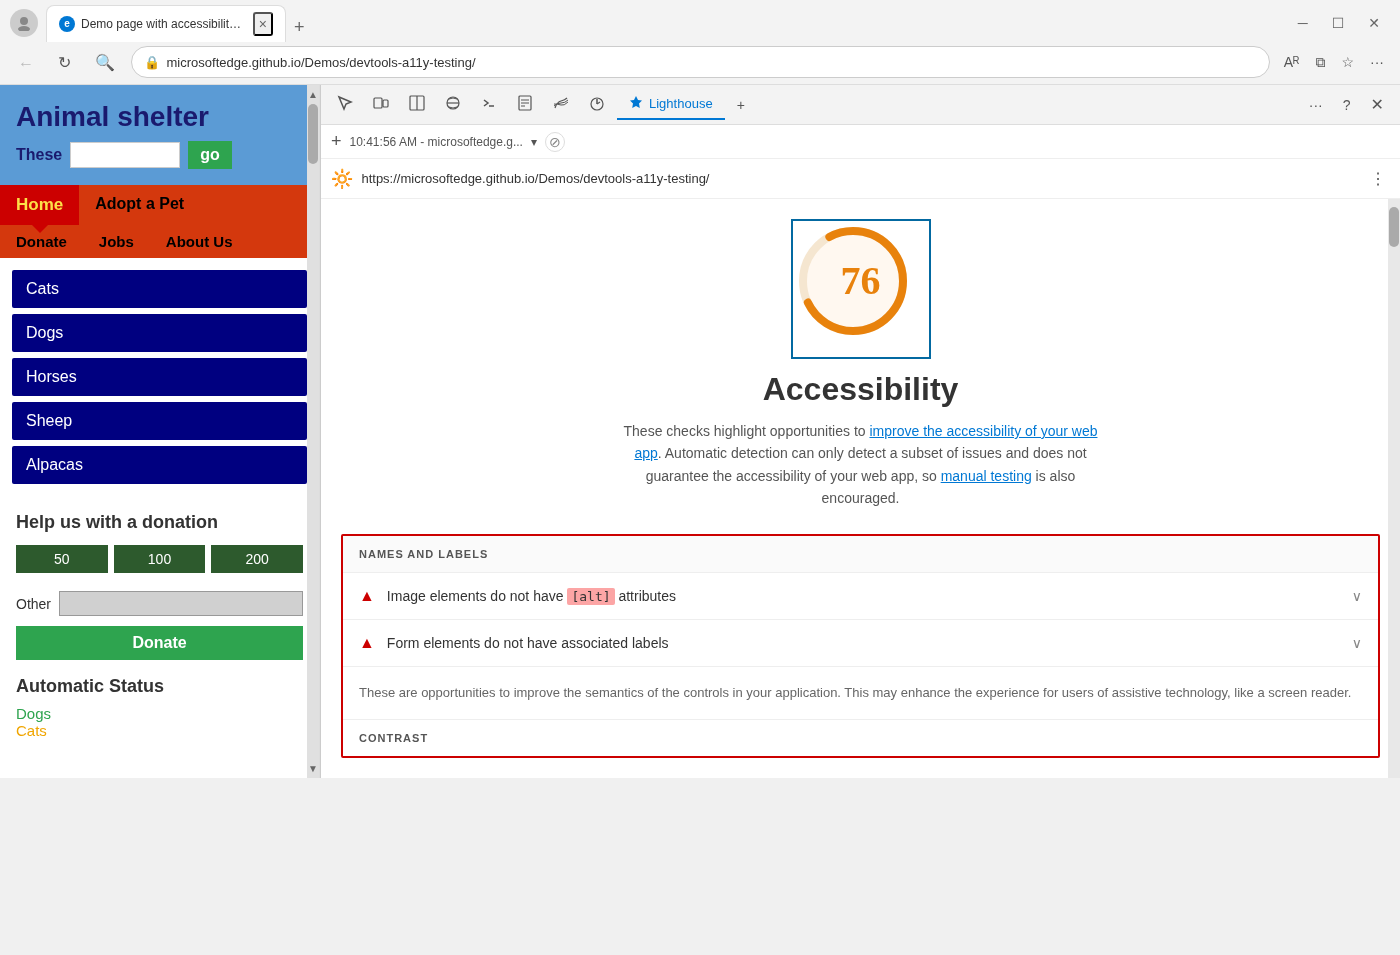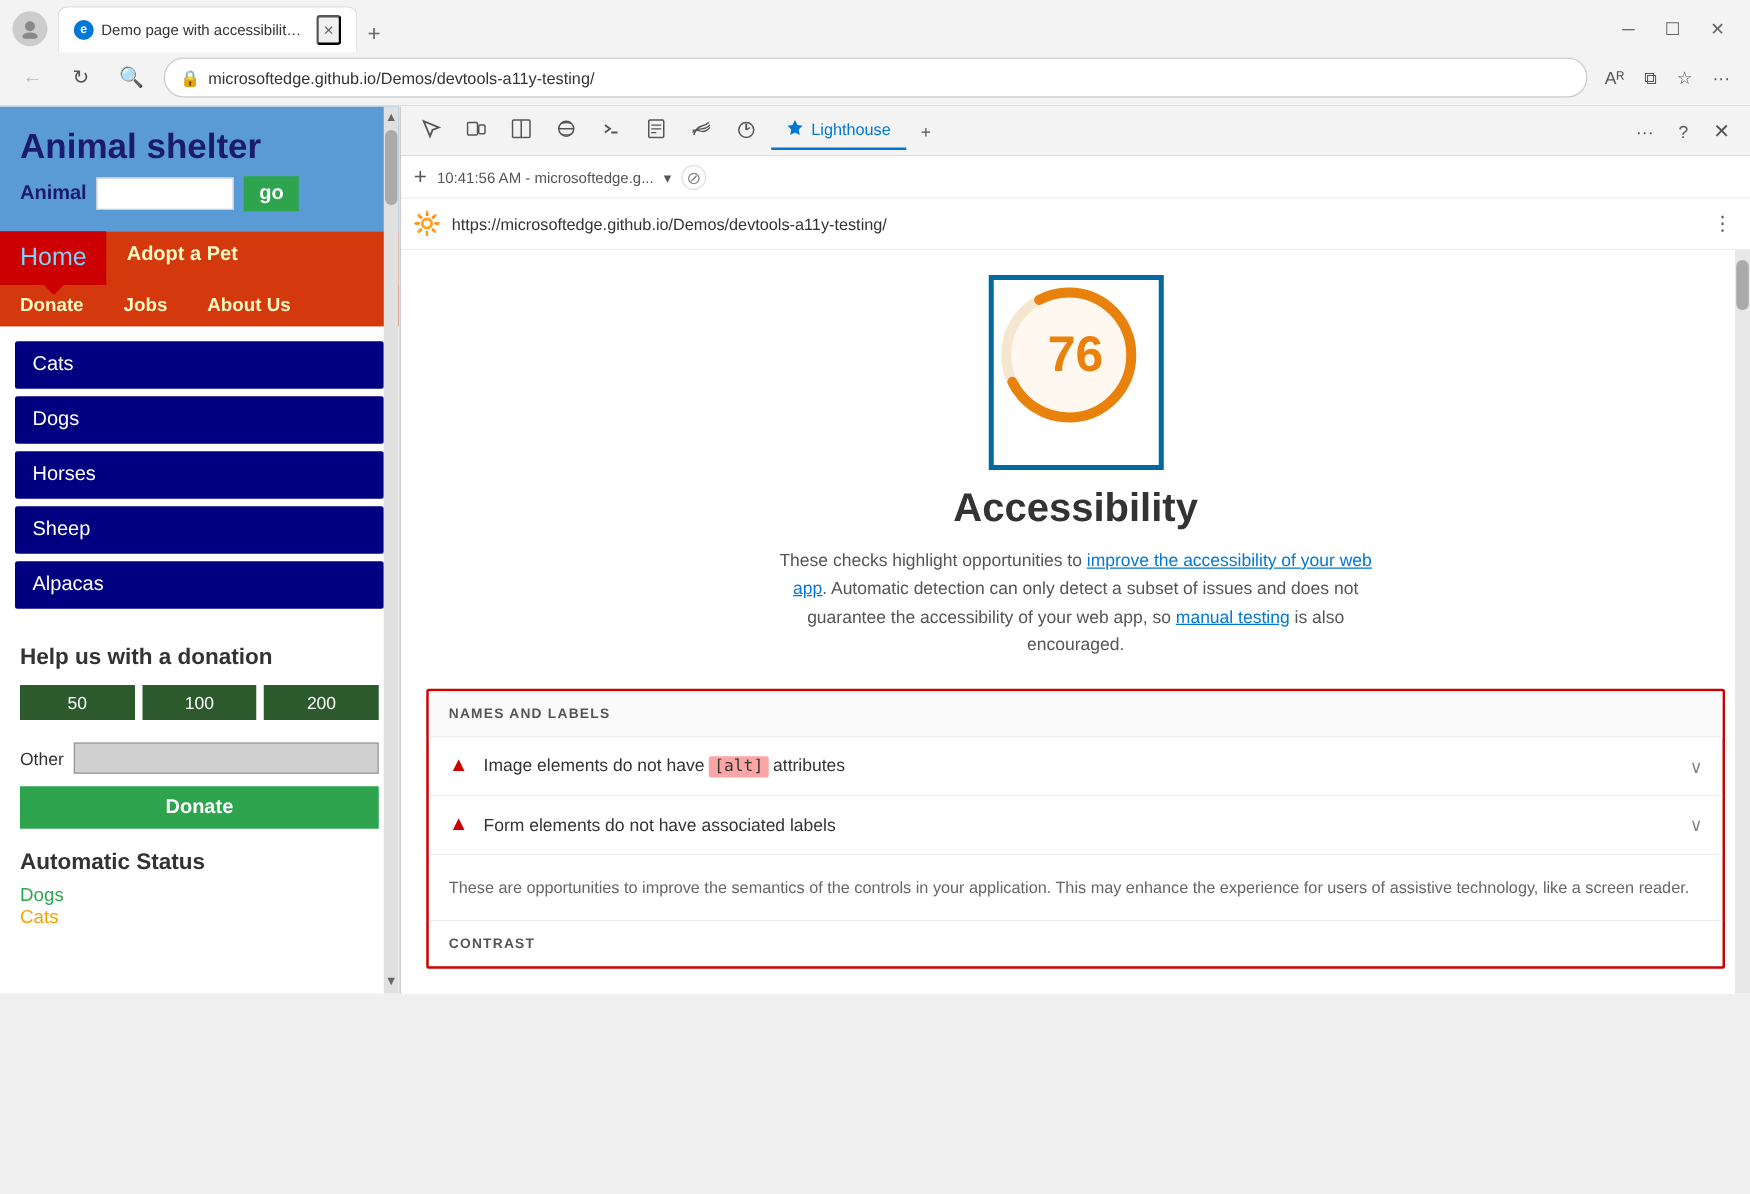--- a/index.html
+++ b/index.html
@@ -29,23 +29,23 @@
     .main-area { display: flex; flex: 1; overflow: hidden; }
 
     
     .website-sidebar { width: 320px; flex-shrink: 0; background: #fff; border-right: 1px solid #ddd; overflow-y: auto; position: relative; }
     .sidebar-header { background: #5b9bd5; padding: 16px; }
     .sidebar-title { font-size: 28px; font-weight: bold; color: #1a1a6e; }
     .sidebar-search { display: flex; align-items: center; gap: 8px; margin-top: 8px; }
     .sidebar-search-label { color: #1a1a6e; font-size: 16px; font-weight: bold; }
     .sidebar-search-input { border: 1px solid #ccc; padding: 4px 8px; font-size: 14px; width: 110px; }
     .sidebar-search-btn { background: #2ea44f; color: white; border: none; padding: 5px 12px; font-size: 16px; cursor: pointer; font-weight: bold; }
-    .nav-item-home { background: #cc0000; color: #7dd3fc; padding: 10px 16px; font-size: 20px; font-weight: normal; cursor: pointer; position: relative; }
+    .nav-item-home { background: #cc0000; color: #fde047; padding: 10px 16px; font-size: 17px; font-weight: bold; cursor: pointer; position: relative; }
     .nav-item-home::after { content: ''; position: absolute; bottom: -8px; left: 50%; transform: translateX(-50%); border-left: 8px solid transparent; border-right: 8px solid transparent; border-top: 8px solid #cc0000; }
-    .nav-item { color: #fef9c3; padding: 10px 16px; font-size: 16px; font-weight: bold; cursor: pointer; }
+    .nav-item { color: #000000; padding: 10px 16px; font-size: 16px; font-weight: bold; cursor: pointer; }
     .nav-row2 { display: flex; background: #d4380d; }
     .nav-row2 .nav-item { padding: 8px 16px; font-size: 15px; }
 
     .animal-list { padding: 12px; display: flex; flex-direction: column; gap: 6px; }
     .animal-item { background: #000080; color: white; padding: 10px 14px; font-size: 16px; cursor: pointer; border-radius: 2px; }
 
     .donation-section { padding: 16px; }
     .donation-title { font-size: 18px; font-weight: bold; color: #333; margin-bottom: 12px; }
     .donation-amounts { display: flex; gap: 6px; margin-bottom: 18px; }
     .amount-btn { background: #2d5a2d; color: white; border: none; padding: 6px 12px; font-size: 14px; cursor: pointer; flex: 1; }
@@ -76,21 +76,21 @@
     .dt-clear { background: none; border: none; font-size: 14px; color: #888; cursor: pointer; border: 1px solid #ddd; border-radius: 50%; width: 20px; height: 20px; display: flex; align-items: center; justify-content: center; }
 
     .dt-target-row { display: flex; align-items: center; padding: 6px 10px; border-bottom: 1px solid #eee; background: white; gap: 8px; }
     .dt-target-url { font-size: 13px; color: #333; flex: 1; }
     .dt-target-more { background: none; border: none; cursor: pointer; color: #555; font-size: 16px; padding: 4px; }
 
     .devtools-content { flex: 1; overflow-y: auto; padding: 20px; background: white; position: relative; }
 
     
     .score-container { display: flex; flex-direction: column; align-items: center; margin-bottom: 24px; }
-    .score-circle-wrapper { width: 140px; height: 156px; border: 4px solid #0369a1; display: flex; align-items: center; justify-content: center; margin-bottom: 12px; position: relative; background: white; }
+    .score-circle-wrapper { width: 140px; height: 140px; border: 2px solid #0369a1; display: flex; align-items: center; justify-content: center; margin-bottom: 12px; position: relative; background: white; font-family: Liberation Serif, serif; }
     .score-number { font-size: 40px; font-weight: bold; color: #e8820c; text-align: center; line-height: 120px; position: absolute; width: 100%; top: 0; }
     .score-title { font-size: 32px; font-weight: bold; color: #333; margin-bottom: 12px; }
     .score-description { font-size: 14px; color: #555; text-align: center; max-width: 480px; line-height: 1.6; }
     .score-link { color: #0078d4; text-decoration: underline; cursor: pointer; }
 
     
     .issues-section { border: 2px solid #cc0000; border-radius: 2px; overflow: hidden; }
     .section-header { padding: 12px 16px; font-size: 11px; font-weight: bold; color: #555; letter-spacing: 1px; border-bottom: 1px solid #eee; background: #fafafa; text-transform: uppercase; }
     .issue-row { display: flex; align-items: center; padding: 14px 16px; border-bottom: 1px solid #eee; cursor: pointer; }
     .issue-warning { color: #cc0000; font-size: 16px; margin-right: 12px; flex-shrink: 0; }
@@ -148,21 +148,21 @@
     </div>
   </div>
 </div>
 
 <div class="main-area">
 
   <div class="website-sidebar">
     <div class="sidebar-header">
       <div class="sidebar-title">Animal shelter</div>
       <div class="sidebar-search">
-        <span class="sidebar-search-label">Animal</span>
+        <span class="sidebar-search-label">These</span>
         <input class="sidebar-search-input" type="text" style="">
         <button class="sidebar-search-btn">go</button>
       </div>
     </div>
 
     <div style="background:#d4380d;">
       <div style="display:flex; align-items:stretch; flex-wrap:wrap;">
         <div class="nav-item-home">Home</div>
         <div class="nav-item">Adopt a Pet</div>
       </div>

